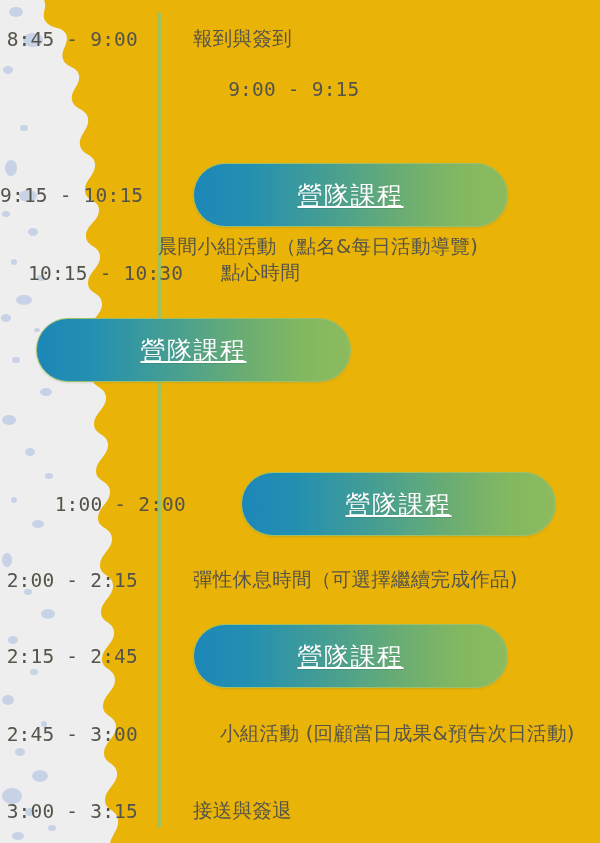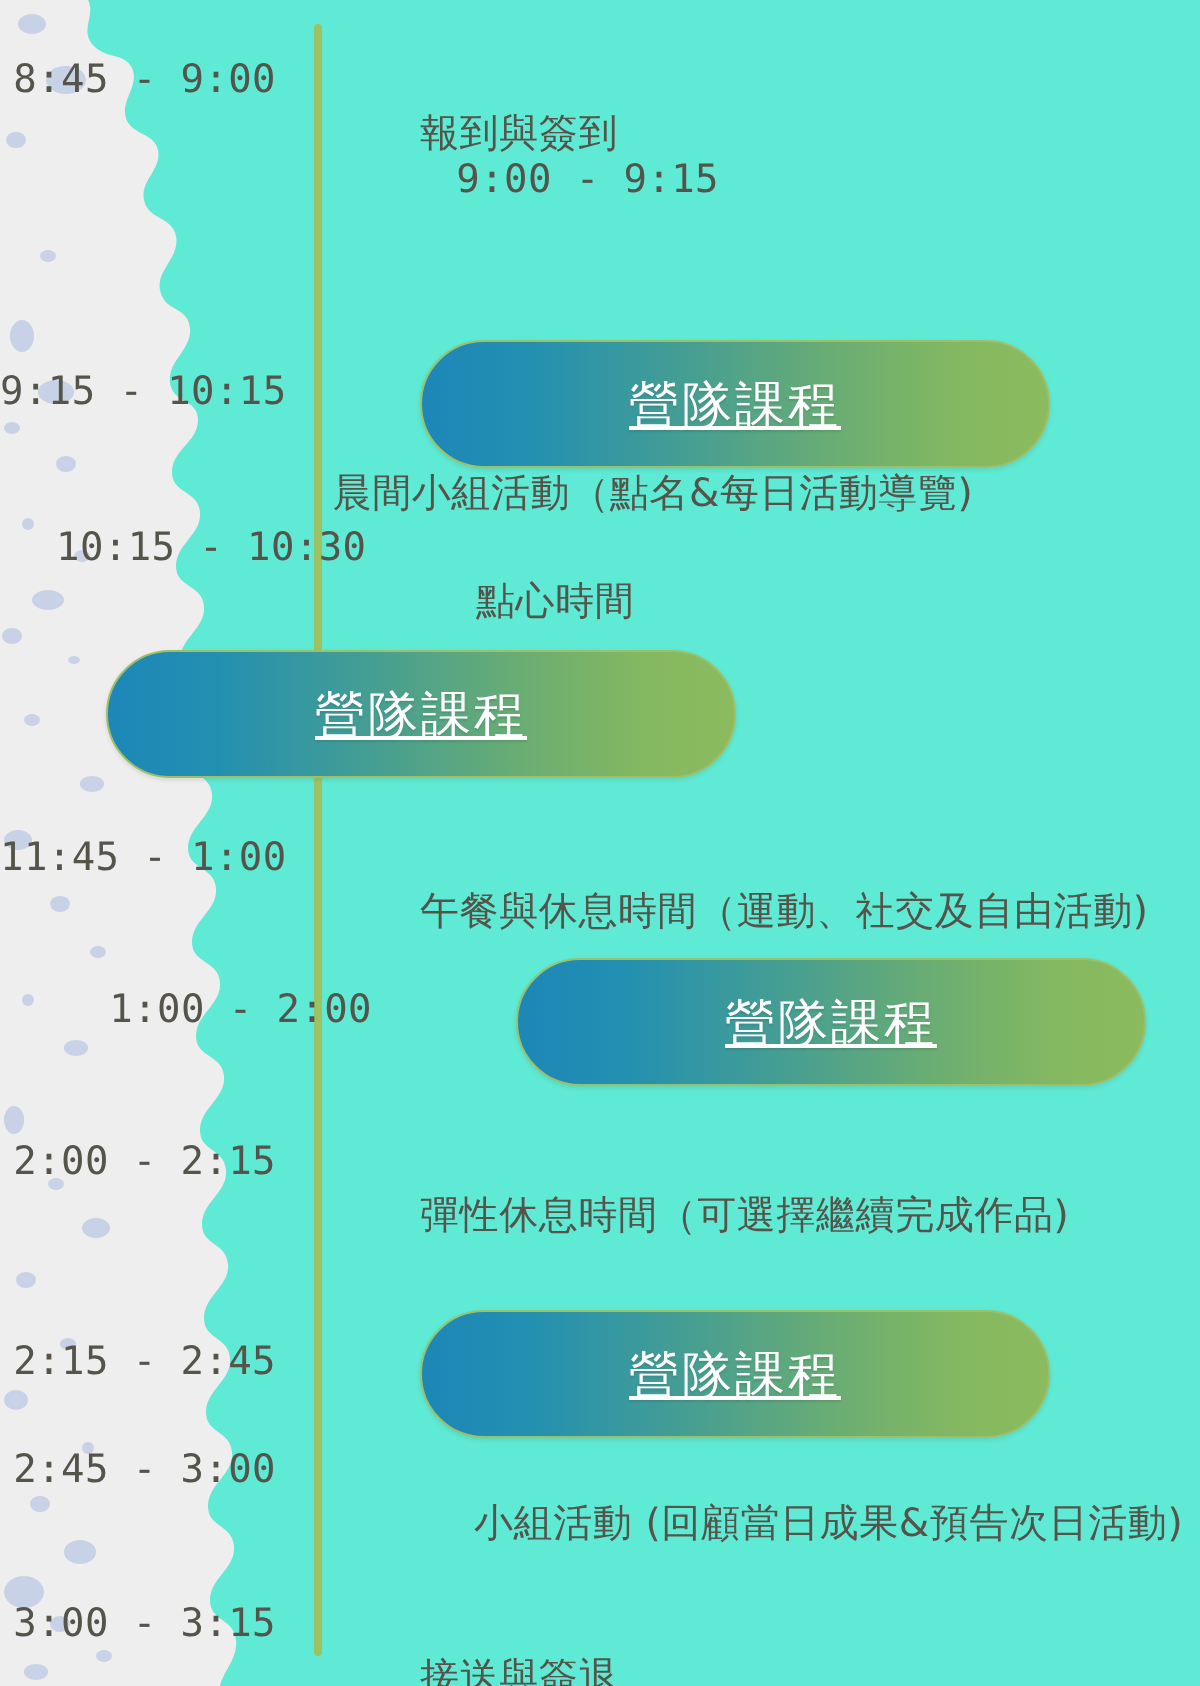--- a/index.html
+++ b/index.html
@@ -5,21 +5,21 @@
   html, body {
     margin: 0;
     padding: 0;
     background: #ffffff;
   }
   #schedule-root {
     position: relative;
     width: 600px;
     height: 843px;
     overflow: hidden;
-    background: #5eead4;
+    background: #eab308;
     font-family: "DejaVu Sans", "Liberation Sans", sans-serif;
   }
 
   
   .paper-layer {
     position: absolute;
     left: 0; top: 0;
     width: 130px;
     height: 843px;
     pointer-events: none;
@@ -61,24 +61,24 @@
     box-sizing: border-box;
     color: #55544a;
     font-size: 19.5px;
     letter-spacing: 0.2px;
     font-family: "DejaVu Sans Mono", "Liberation Mono", monospace;
     white-space: nowrap;
   }
   .act-cell {
     position: relative;
     flex: 1 1 auto;
-    padding-left: 53px;
+    padding-left: 36px;
     box-sizing: border-box;
     display: flex;
-    align-items: flex-end;
+    align-items: center;
     height: 78px;
   }
   .act-text {
     color: #55544a;
     font-size: 19.5px;
     line-height: 1.2;
     white-space: nowrap;
     letter-spacing: 0.3px;
   }
 
@@ -199,44 +199,38 @@
   </div>
 
   <div class="row" style="top:311px;">
     <div class="act-cell">
       <div class="pill">
         <span class="pill-label">營隊課程</span>
       </div>
     </div>
   </div>
 
-  <div class="row" style="top:389px;">
-    <div class="time-cell">11:45 - 1:00</div>
-    <div class="act-cell">
-      <span class="act-text">午餐與休息時間（運動、社交及自由活動)</span>
-    </div>
-  </div>
 
   <div class="row" style="top:465px;margin-left:48px;">
     <div class="time-cell">1:00 - 2:00</div>
     <div class="act-cell">
       <div class="pill">
         <span class="pill-label">營隊課程</span>
       </div>
     </div>
   </div>
 
   <div class="row" style="top:541px;">
     <div class="time-cell">2:00 - 2:15</div>
     <div class="act-cell">
       <span class="act-text">彈性休息時間（可選擇繼續完成作品)</span>
     </div>
   </div>
 
-  <div class="row" style="top:641px;">
+  <div class="row" style="top:617px;">
     <div class="time-cell">2:15 - 2:45</div>
     <div class="act-cell">
       <div class="pill">
         <span class="pill-label">營隊課程</span>
       </div>
     </div>
   </div>
 
   <div class="row" style="top:695px;gap:27px;">
     <div class="time-cell">2:45 - 3:00</div>

